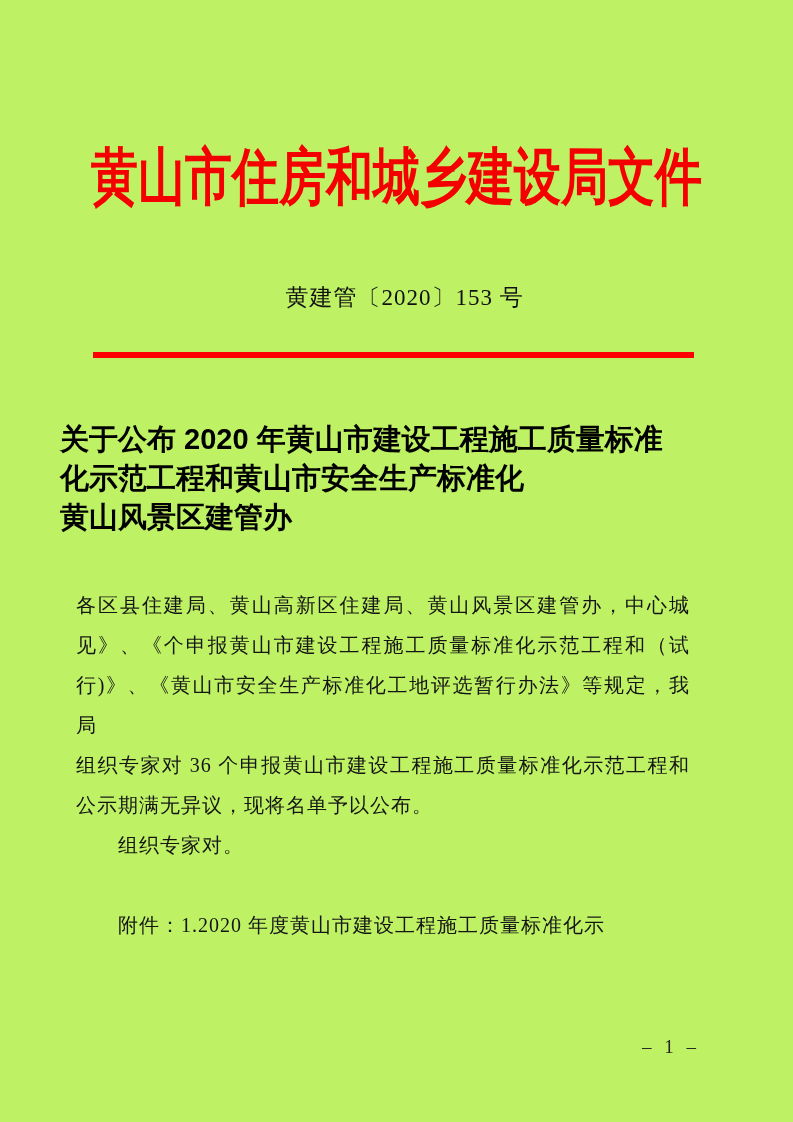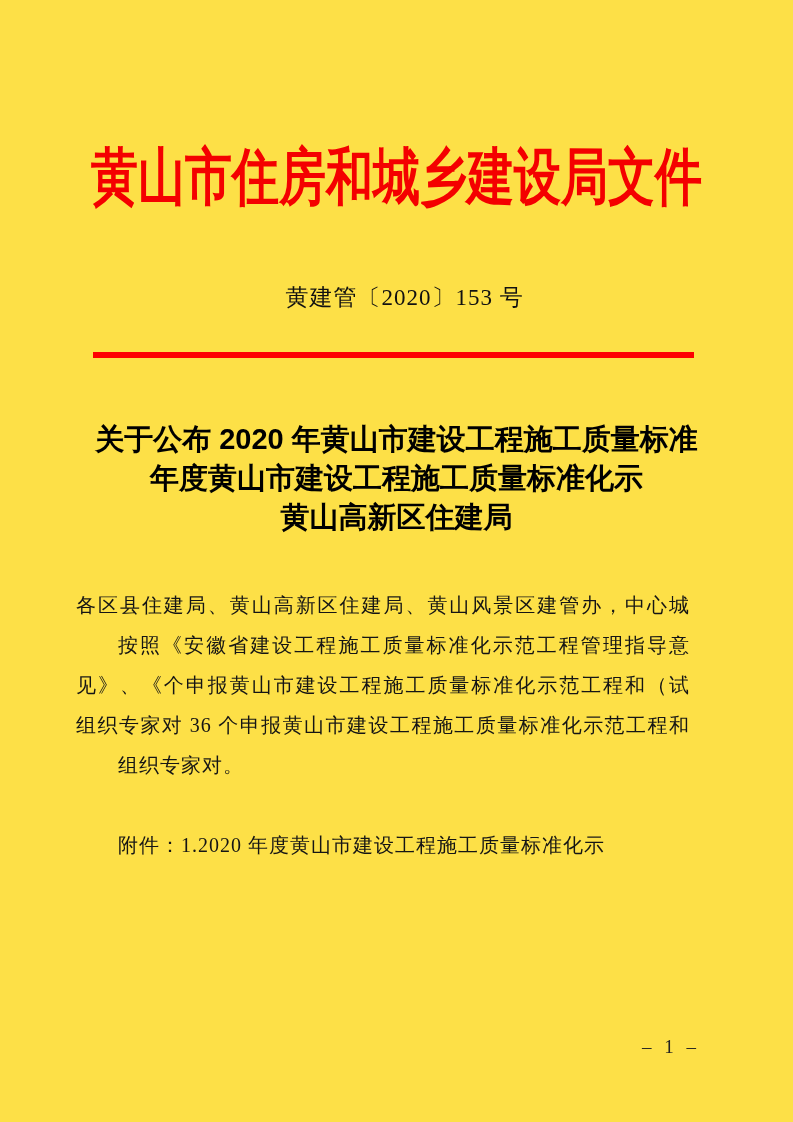--- a/index.html
+++ b/index.html
@@ -4,21 +4,21 @@
 <style>
   html, body {
     margin: 0;
     padding: 0;
     background: #ffffff;
   }
   .page {
     position: relative;
     width: 793px;
     height: 1122px;
-    background: #fde047;
+    background: #bef264;
     overflow: hidden;
     font-family: "Liberation Serif", "DejaVu Serif", serif;
     color: #1a1a1a;
   }
 
   
   .letterhead {
     position: absolute;
     top: 147px;
     left: 0;
@@ -59,21 +59,20 @@
     height: 6px;
     background: #fe0000;
   }
 
   
   .notice-title {
     position: absolute;
     top: 420px;
     left: 60px;
     width: 673px;
-    text-align: center;
     font-family: "Liberation Sans", "DejaVu Sans", sans-serif;
     font-weight: bold;
     font-size: 29px;
     line-height: 39px;
     color: #000000;
   }
 
   
   .body-text {
     position: absolute;
@@ -118,30 +117,31 @@
   <div class="letterhead">
     <span class="stretch">黄山市住房和城乡建设局文件</span>
   </div>
 
   <div class="doc-number">黄建管〔2020〕153 号</div>
 
   <div class="red-rule"></div>
 
   <div class="notice-title">
     <div>关于公布 2020 年黄山市建设工程施工质量标准</div>
-    <div>年度黄山市建设工程施工质量标准化示</div>
-    <div>黄山高新区住建局</div>
+    <div>化示范工程和黄山市安全生产标准化</div>
+    <div>黄山风景区建管办</div>
   </div>
 
   <div class="body-text">
     <div class="line justify">各区县住建局、黄山高新区住建局、黄山风景区建管办，中心城</div>
 
-    <div class="line justify indent">按照《安徽省建设工程施工质量标准化示范工程管理指导意</div>
     <div class="line justify">见》、《个申报黄山市建设工程施工质量标准化示范工程和（试</div>
+    <div class="line justify">行)》、《黄山市安全生产标准化工地评选暂行办法》等规定，我局</div>
     <div class="line justify">组织专家对 36 个申报黄山市建设工程施工质量标准化示范工程和</div>
+    <div class="line">公示期满无异议，现将名单予以公布。</div>
 
     <div class="line indent">组织专家对。</div>
 
     <div class="spacer-line"></div>
 
     <div class="line indent">附件：1.2020 年度黄山市建设工程施工质量标准化示</div>
   </div>
 
   <div class="page-number">– 1 –</div>
 

